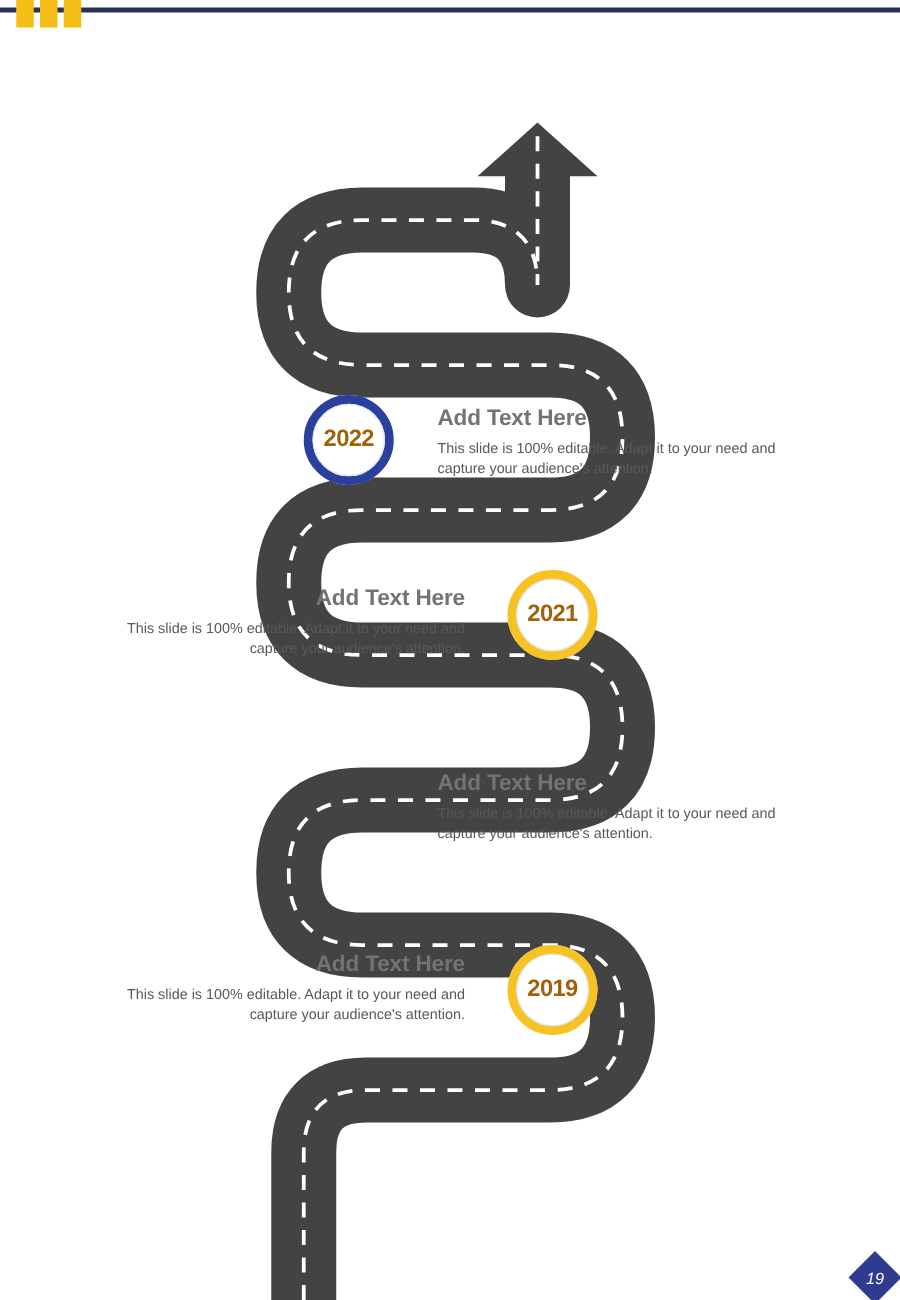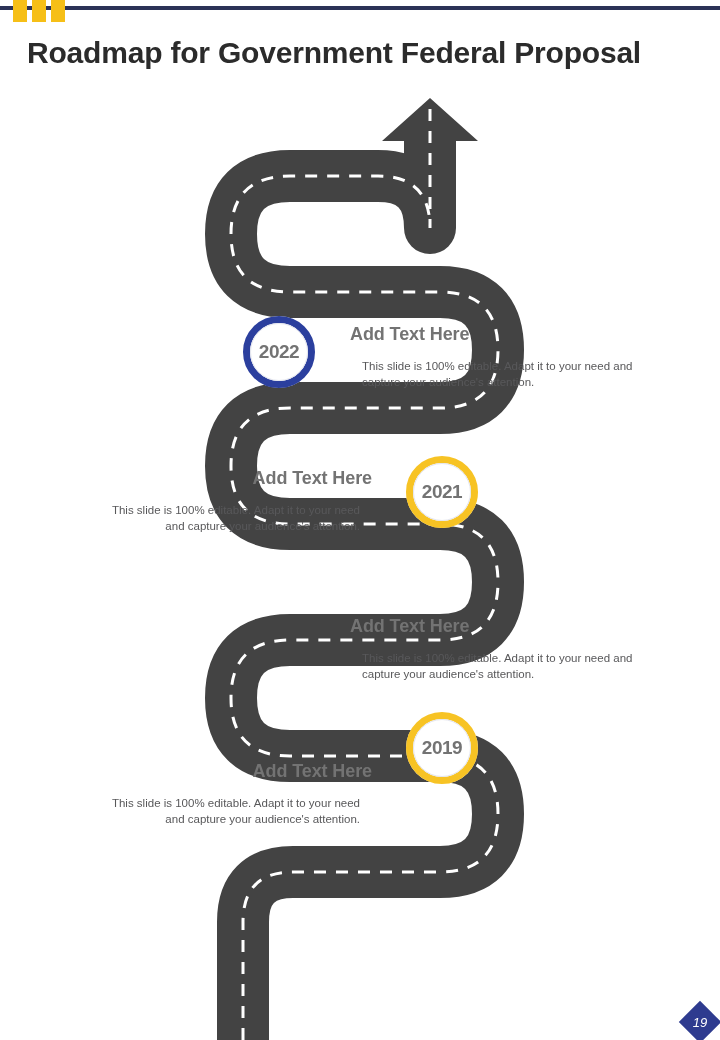--- a/index.html
+++ b/index.html
@@ -94,44 +94,44 @@
     border-radius: 50%;
     background: #ffffff;
     box-sizing: border-box;
     border: 1px solid #e3e5ee;
   }
   .year-label {
     position: relative;
     z-index: 3;
     font-size: 19px;
     font-weight: bold;
-    color: #737373;
+    color: #a16207;
     letter-spacing: -0.5px;
   }
 
   #marker-2022 { left: 243px; top: 316px; }
   #marker-2021 { left: 406px; top: 456px; }
   #marker-2020 { left: 243px; top: 609px; }
-  #marker-2019 { left: 406px; top: 712px; align-items: center; }
+  #marker-2019 { left: 406px; top: 756px; align-items: center; }
 
   
   .text-block { position: absolute; }
   .block-title {
     font-size: 18px;
     font-weight: bold;
     color: #737373;
     line-height: 24px;
     margin: 0 0 5px 0;
     letter-spacing: -0.1px;
   }
   .block-body {
     font-size: 11.5px;
     color: #58585a;
     line-height: 16px;
-    margin: 12px;
+    margin: 0;
   }
   .align-right { text-align: right; }
   .align-left  { text-align: left; }
 
   #block-2022 { left: 350px; top: 322px; width: 300px; }
   #block-2021 { left: 78px;  top: 466px; width: 294px; }
   #block-2020 { left: 350px; top: 614px; width: 300px; }
   #block-2019 { left: 78px;  top: 759px; width: 294px; }
 
   
@@ -162,21 +162,20 @@
 </head>
 <body>
 
 <div id="slide">
 
   <div id="top-rule"></div>
   <div class="top-square" id="top-square-1"></div>
   <div class="top-square" id="top-square-2"></div>
   <div class="top-square" id="top-square-3"></div>
 
-  <div id="page-title">Roadmap for Government Federal Proposal</div>
 
   <svg id="road-svg" viewBox="0 0 720 1040">
     <defs>
 
       <path id="roadline" d="M 243 1040
                L 243 922
                Q 243 872 293 872
                L 440 872
                Q 498 872 498 814
                Q 498 756 440 756

